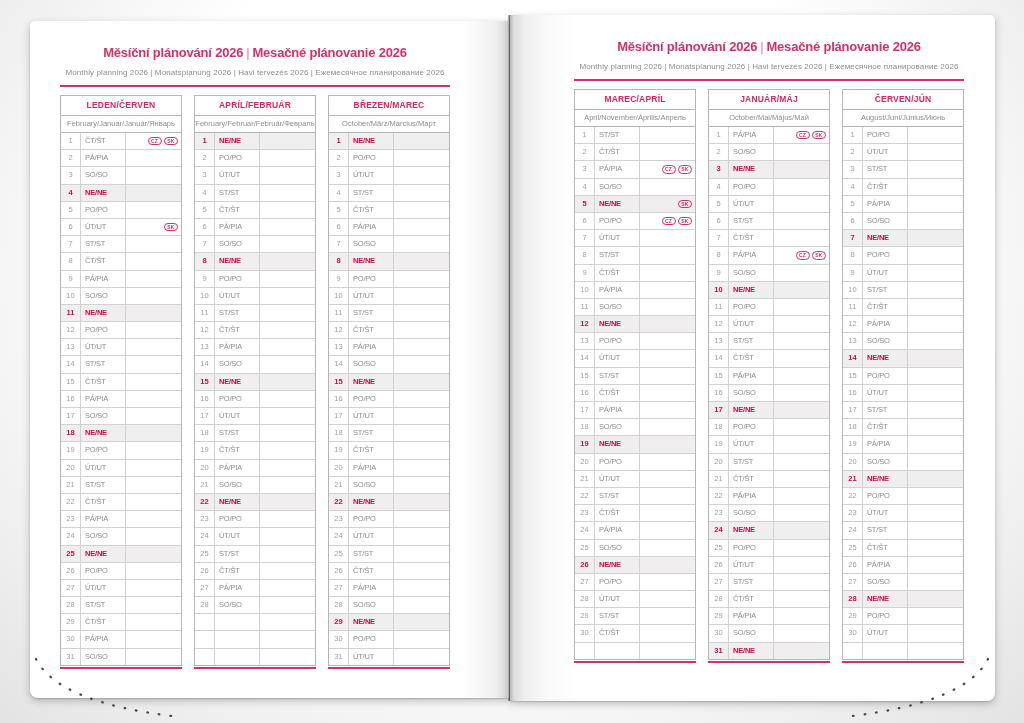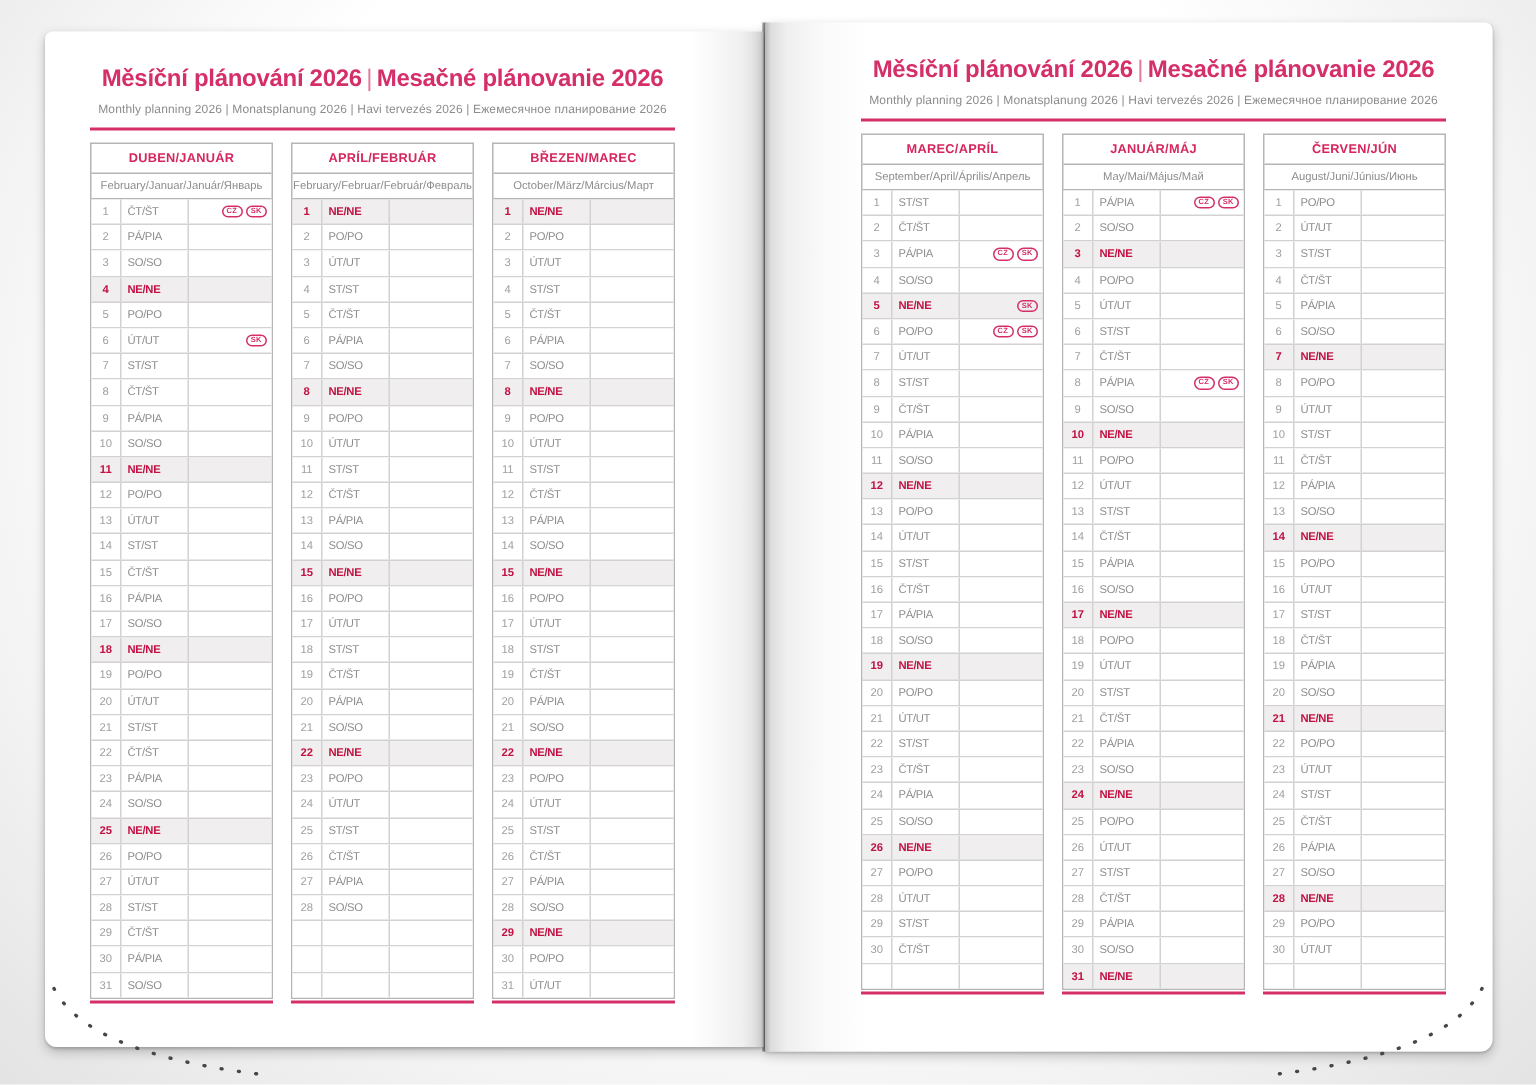--- a/index.html
+++ b/index.html
@@ -20,21 +20,21 @@
     left:510px;top:15px;width:485px;height:686px;
     border-radius:0 5px 8px 0;
     box-shadow:0 3px 8px rgba(0,0,0,.22), 0 1px 2px rgba(0,0,0,.18);
     background:linear-gradient(90deg,#b5b5b5 0%,#dcdcdc 0.8%,#efefef 3%,#fafafa 8%,#ffffff 14%);
   }
   .spine{position:absolute;left:508px;top:15px;width:3px;height:686px;
     background:linear-gradient(90deg,rgba(0,0,0,.18),rgba(0,0,0,.5) 50%,rgba(0,0,0,.15));}
   .content{position:absolute;top:22px;width:390px;}
   .page-left .content{left:30px;}
   .page-right .content{left:64px;}
-  .title{margin:0;text-align:center;font-size:16px;font-weight:bold;color:#d52f6a;
+  .title{margin:0;text-align:center;font-size:13px;font-weight:bold;color:#d52f6a;
     letter-spacing:-.2px;line-height:20px;white-space:nowrap;}
   .title .sep{font-weight:normal;color:#e4799f;padding:0 3px;}
   .subtitle{margin-top:3px;text-align:center;font-size:8px;color:#8c8c8c;
     letter-spacing:.1px;line-height:13px;white-space:nowrap;}
   .title-rule{margin-top:6px;height:2px;background:#d52f6a;}
   .months{margin-top:8px;display:flex;gap:12px;}
   .month-col{width:122px;flex:0 0 122px;}
   .month-box{border:1px solid #b5b5b5;background:#fff;}
   .month-name{height:19px;line-height:19px;text-align:center;font-size:8.5px;font-weight:bold;
     color:#d5265e;letter-spacing:.2px;border-bottom:1px solid #b5b5b5;}
@@ -63,21 +63,21 @@
   <div class="spine"></div>
 
   <div class="page page-left">
     <div class="content">
       <h1 class="title"><span>Měsíční plánování 2026</span><span class="sep">|</span><span>Mesačné plánovanie 2026</span></h1>
       <div class="subtitle">Monthly planning 2026 | Monatsplanung 2026 | Havi tervezés 2026 | Ежемесячное планирование 2026</div>
       <div class="title-rule"></div>
       <div class="months">
           <div class="month-col">
             <div class="month-box">
-              <div class="month-name">DUBEN/JANUÁR</div>
+              <div class="month-name">LEDEN/ČERVEN</div>
               <div class="month-sub">February/Januar/Január/Январь</div>
               <div class="day-row">
                 <div class="day-num">1</div>
                 <div class="day-wd">ČT/ŠT</div>
                 <div class="day-note">
                   <span class="badge">CZ</span>
                   <span class="badge">SK</span>
                 </div>
               </div>
               <div class="day-row">
@@ -565,21 +565,21 @@
 
   <div class="page page-right">
     <div class="content">
       <h1 class="title"><span>Měsíční plánování 2026</span><span class="sep">|</span><span>Mesačné plánovanie 2026</span></h1>
       <div class="subtitle">Monthly planning 2026 | Monatsplanung 2026 | Havi tervezés 2026 | Ежемесячное планирование 2026</div>
       <div class="title-rule"></div>
       <div class="months">
           <div class="month-col">
             <div class="month-box">
               <div class="month-name">MAREC/APRÍL</div>
-              <div class="month-sub">September/April/Április/Апрель</div>
+              <div class="month-sub">April/November/Április/Апрель</div>
               <div class="day-row">
                 <div class="day-num">1</div>
                 <div class="day-wd">ST/ST</div>
                 <div class="day-note"></div>
               </div>
               <div class="day-row">
                 <div class="day-num">2</div>
                 <div class="day-wd">ČT/ŠT</div>
                 <div class="day-note"></div>
               </div>
@@ -735,21 +735,21 @@
                 <div class="day-num"></div>
                 <div class="day-wd"></div>
                 <div class="day-note"></div>
               </div>
             </div>
             <div class="month-rule"></div>
           </div>
           <div class="month-col">
             <div class="month-box">
               <div class="month-name">JANUÁR/MÁJ</div>
-              <div class="month-sub">May/Mai/Május/Май</div>
+              <div class="month-sub">October/Mai/Május/Май</div>
               <div class="day-row">
                 <div class="day-num">1</div>
                 <div class="day-wd">PÁ/PIA</div>
                 <div class="day-note">
                   <span class="badge">CZ</span>
                   <span class="badge">SK</span>
                 </div>
               </div>
               <div class="day-row">
                 <div class="day-num">2</div>

